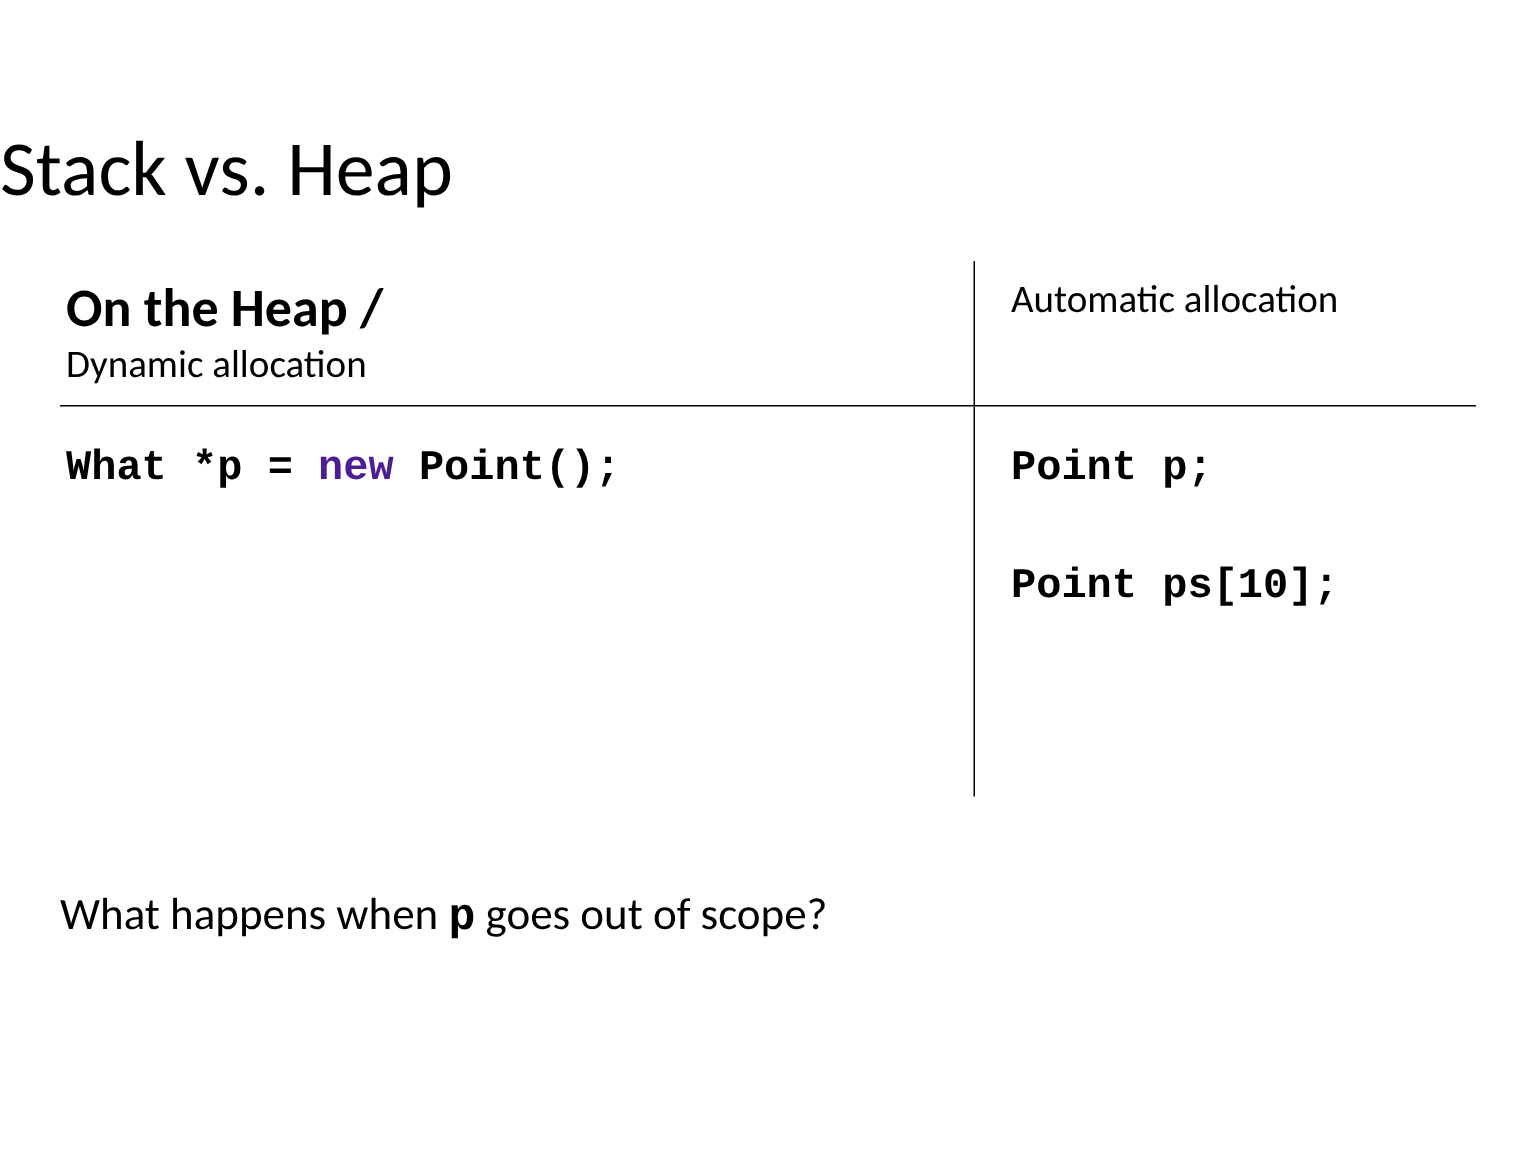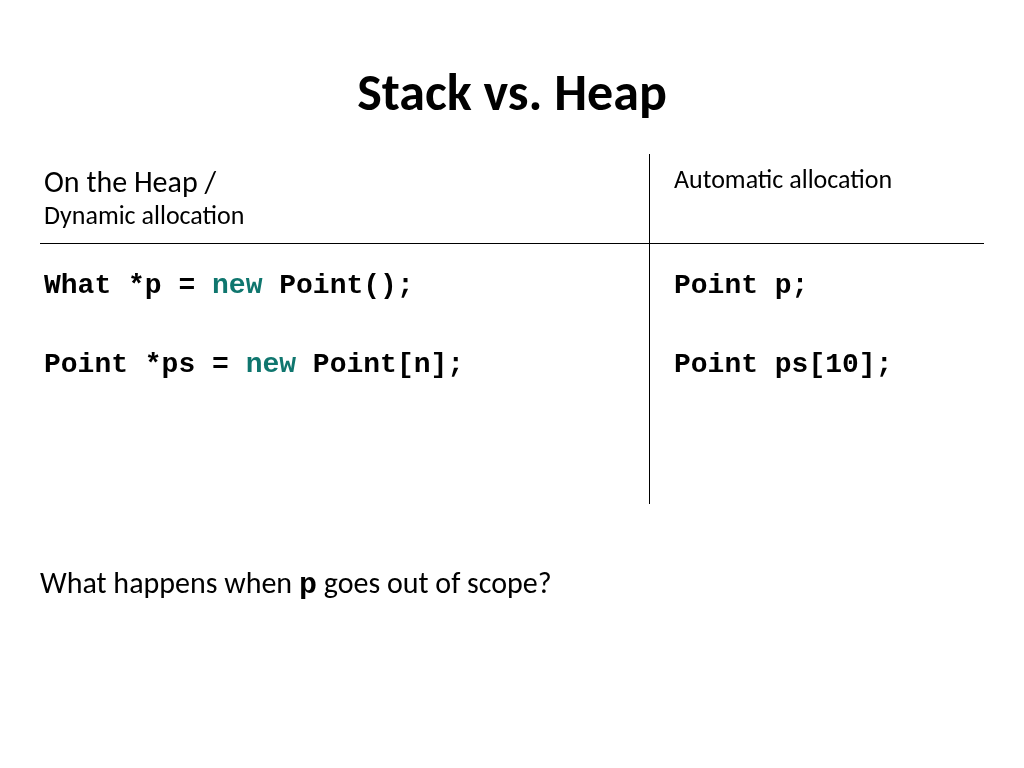--- a/index.html
+++ b/index.html
@@ -5,24 +5,24 @@
     * { margin: 0; padding: 0; box-sizing: border-box; }
     body {
       width: 1024px;
       height: 768px;
       background: #ffffff;
       font-family: Calibri, Arial, sans-serif;
       color: #000;
       position: relative;
     }
     .title {
-      text-align: center;
+      text-align: left;
       font-size: 52px;
-      font-weight: 700;
-      padding-top: 60px;
+      font-weight: 400;
+      padding-top: 80px;
       padding-bottom: 30px;
     }
     .table-wrap {
       margin: 0 40px;
       position: relative;
     }
     .col-headers {
       display: flex;
       border-bottom: 1px solid #000;
     }
@@ -32,22 +32,22 @@
     .col-header.left {
       width: 610px;
       border-right: 1px solid #000;
       padding-left: 4px;
     }
     .col-header.right {
       flex: 1;
       padding-left: 24px;
     }
     .col-header .main {
-      font-size: 30px;
-      font-weight: 400;
+      font-size: 36px;
+      font-weight: 700;
       line-height: 1.2;
     }
     .col-header .sub {
       font-size: 26px;
       font-weight: 400;
       line-height: 1.2;
     }
     .code-rows {
       display: flex;
       height: 260px;
@@ -64,21 +64,21 @@
       flex: 1;
       padding-left: 24px;
     }
     .code-line {
       font-family: Consolas, "Courier New", monospace;
       font-size: 28px;
       font-weight: bold;
       margin-bottom: 48px;
       white-space: pre;
     }
-    .kw { color: #0f766e; }
+    .kw { color: #4c1d95; }
     .question {
       margin: 60px 0 0 40px;
       font-size: 30px;
       font-weight: 400;
     }
     .mono {
       font-family: Consolas, "Courier New", monospace;
       font-weight: bold;
     }
   </style>
@@ -94,21 +94,20 @@
       <div class="sub">Dynamic allocation</div>
     </div>
     <div class="col-header right">
       <div class="sub">Automatic allocation</div>
     </div>
   </div>
 
   <div class="code-rows">
     <div class="code-col left">
       <div class="code-line"><span>What *p = </span><span class="kw">new</span><span> Point();</span></div>
-      <div class="code-line"><span>Point *ps = </span><span class="kw">new</span><span> Point[n];</span></div>
     </div>
     <div class="code-col right">
       <div class="code-line">Point p;</div>
       <div class="code-line">Point ps[10];</div>
     </div>
   </div>
 </div>
 
 <div class="question"><span>What happens when </span><span class="mono">p</span><span> goes out of scope?</span></div>
 

